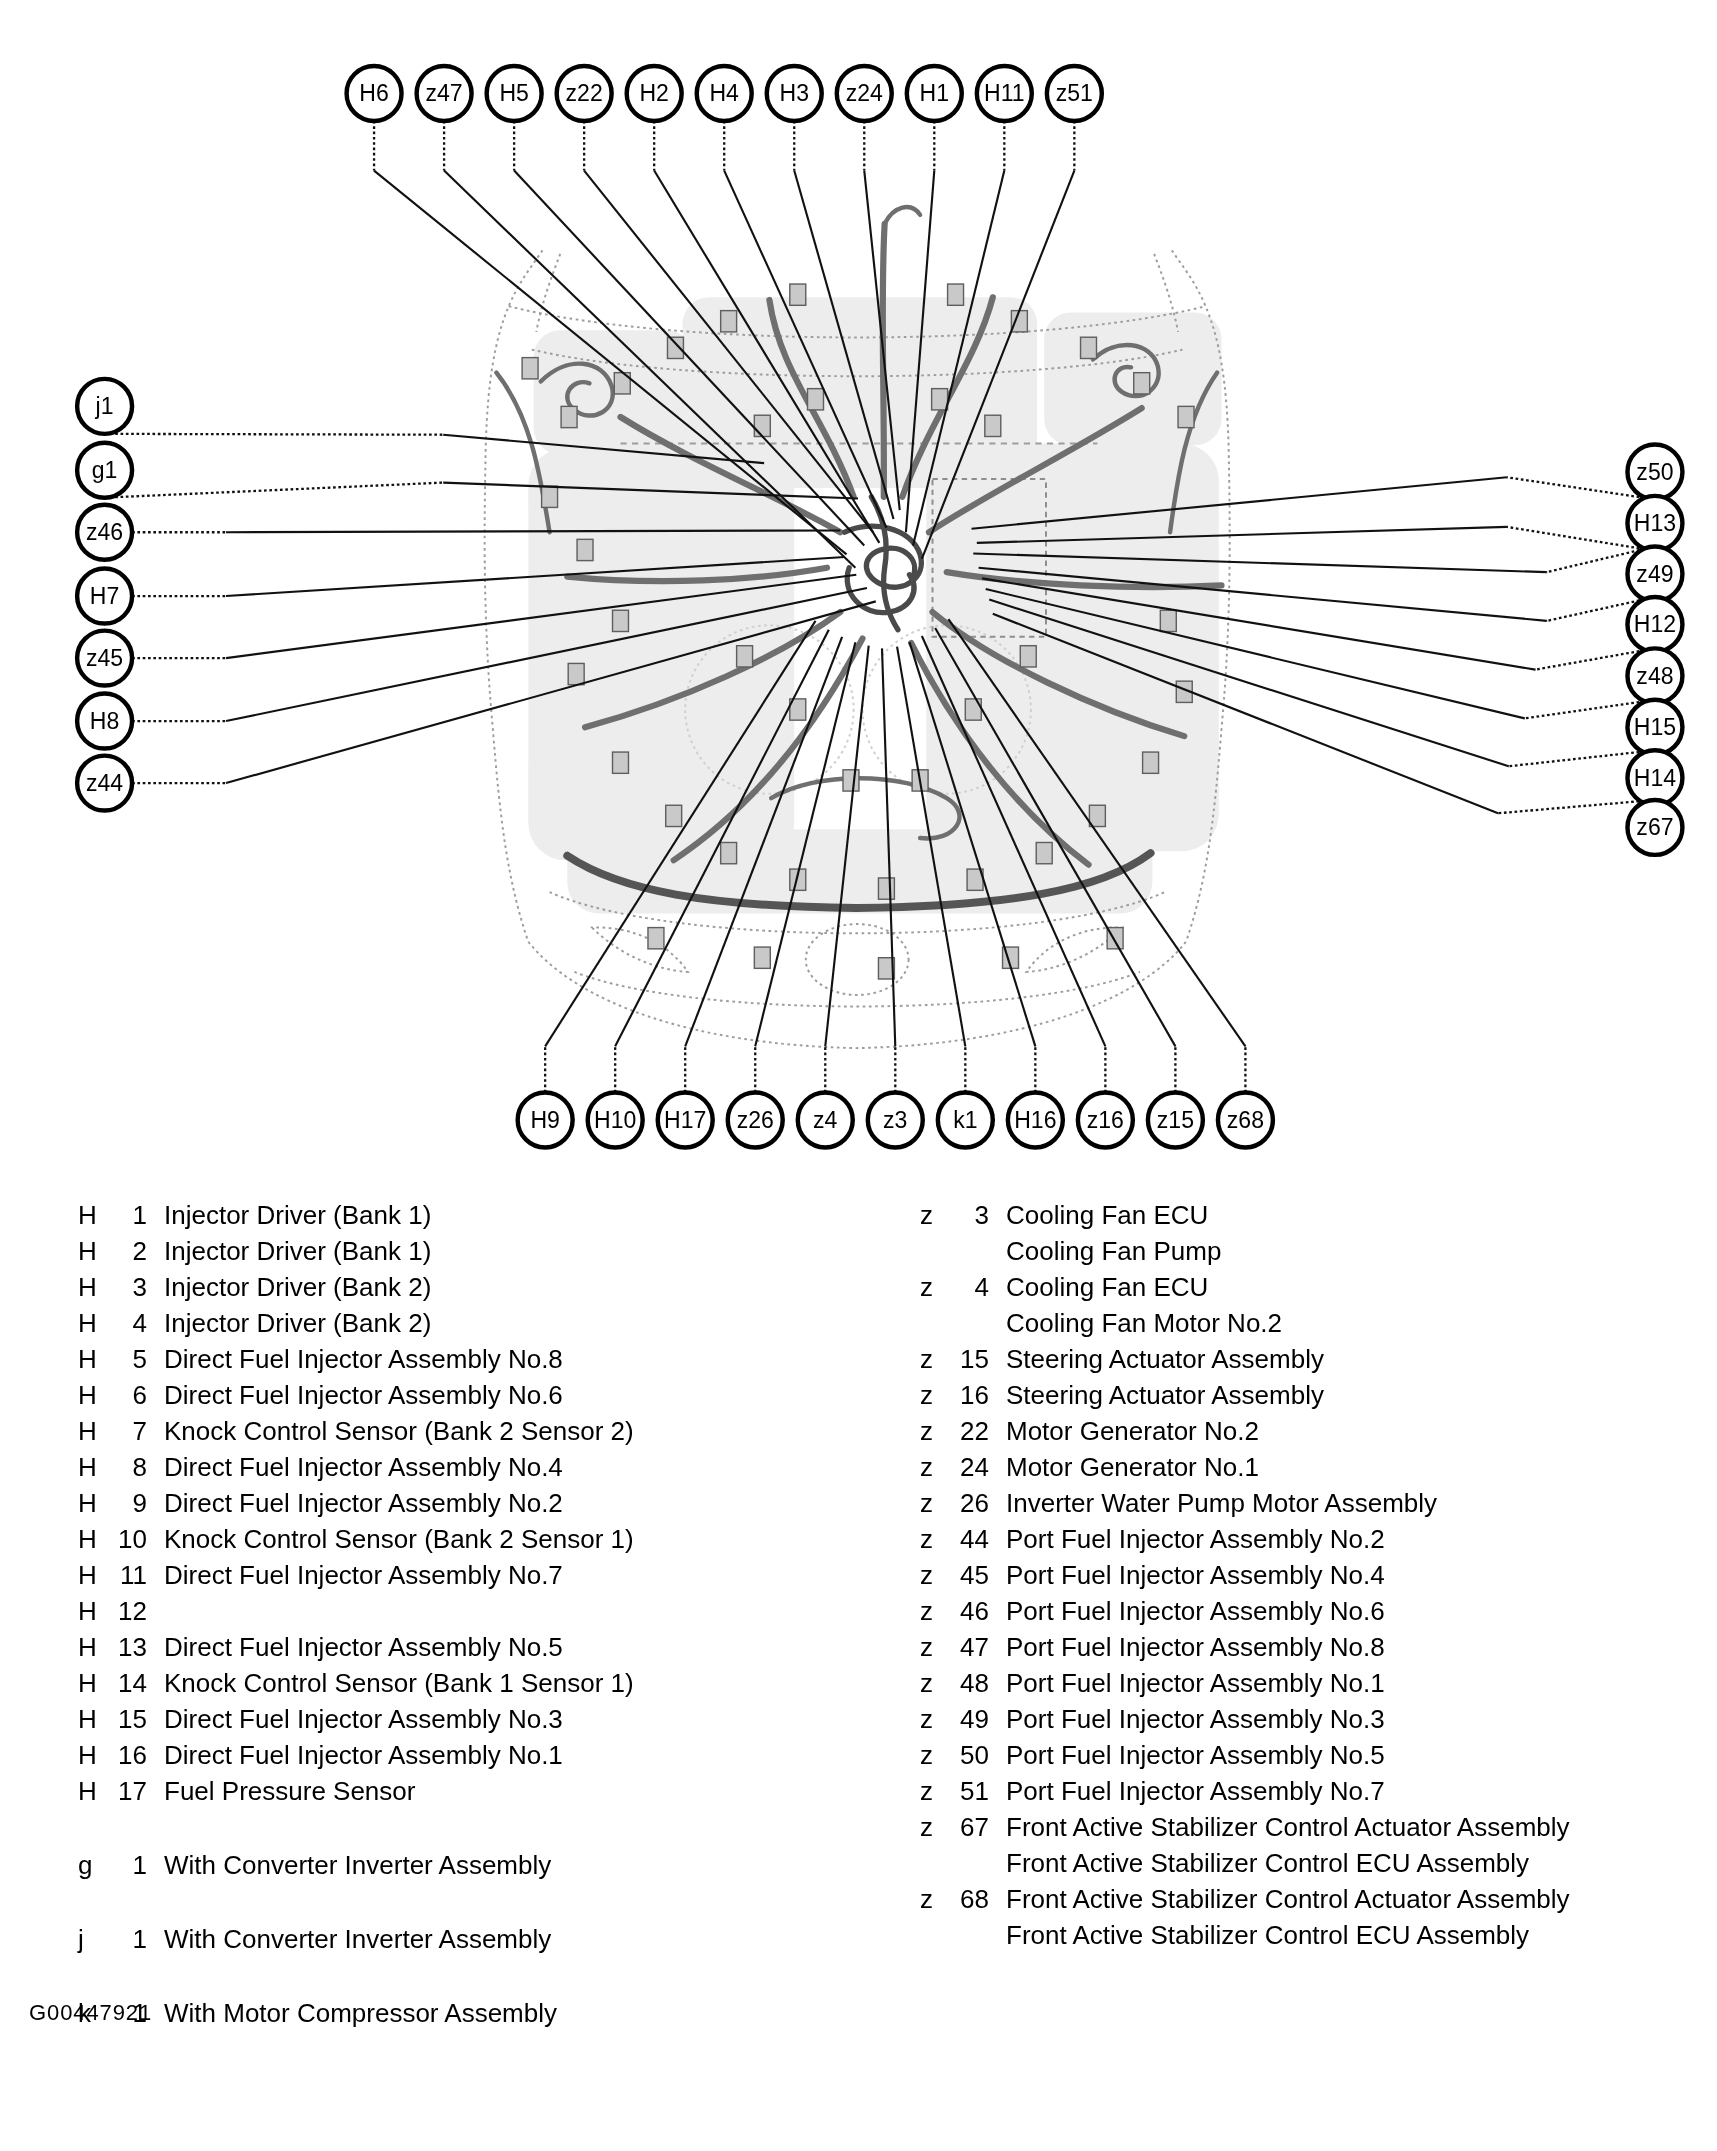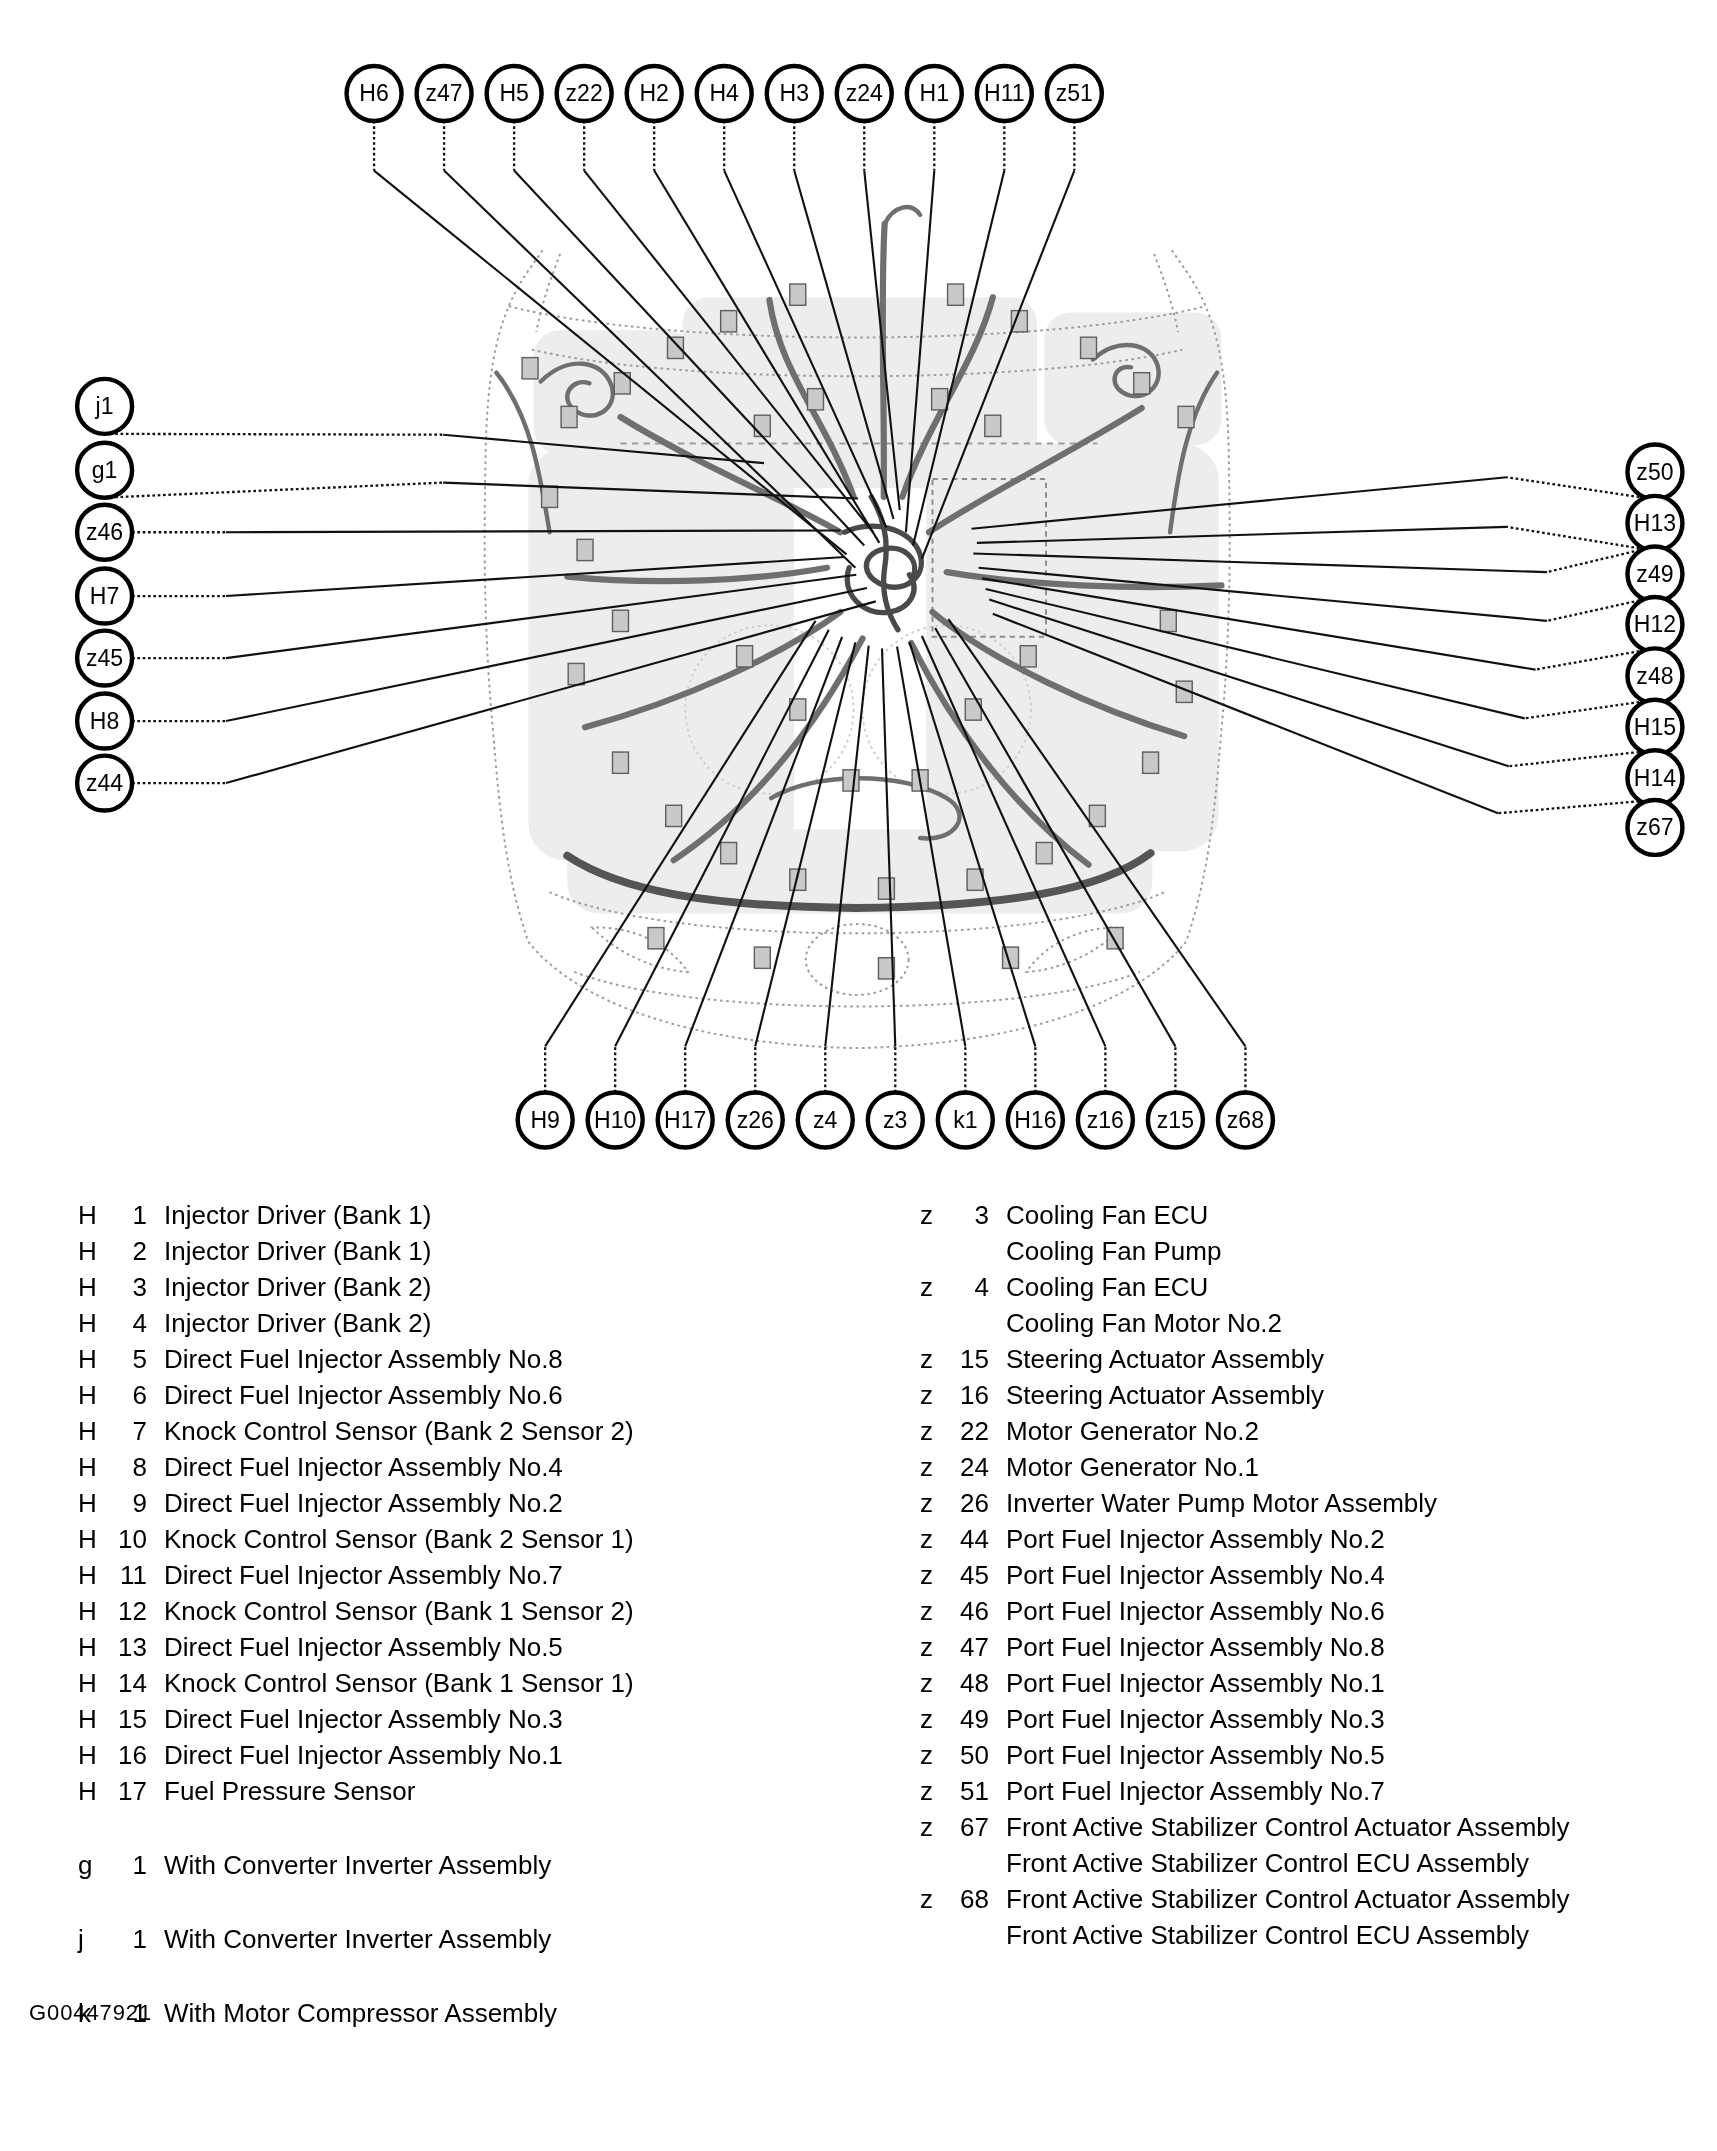--- a/index.html
+++ b/index.html
@@ -446,21 +446,20 @@
           <span class="lg-d">Knock Control Sensor (Bank 2 Sensor 1)</span>
         </div>
         <div class="lg-row">
           <span class="lg-p">H</span>
           <span class="lg-n">11</span>
           <span class="lg-d">Direct Fuel Injector Assembly No.7</span>
         </div>
         <div class="lg-row">
           <span class="lg-p">H</span>
           <span class="lg-n">12</span>
-          <span class="lg-d">Knock Control Sensor (Bank 1 Sensor 2)</span>
         </div>
         <div class="lg-row">
           <span class="lg-p">H</span>
           <span class="lg-n">13</span>
           <span class="lg-d">Direct Fuel Injector Assembly No.5</span>
         </div>
         <div class="lg-row">
           <span class="lg-p">H</span>
           <span class="lg-n">14</span>
           <span class="lg-d">Knock Control Sensor (Bank 1 Sensor 1)</span>

